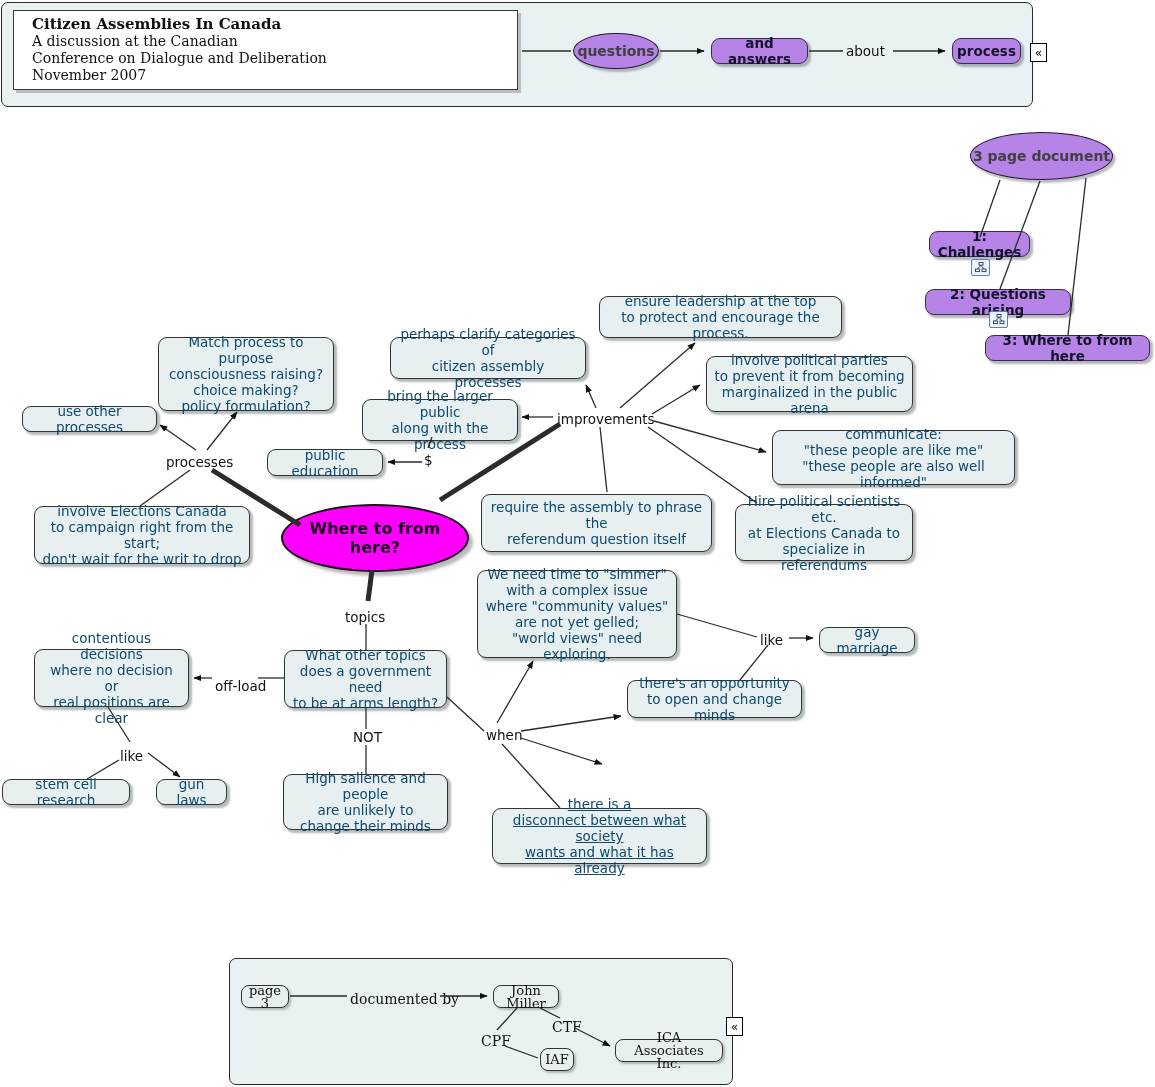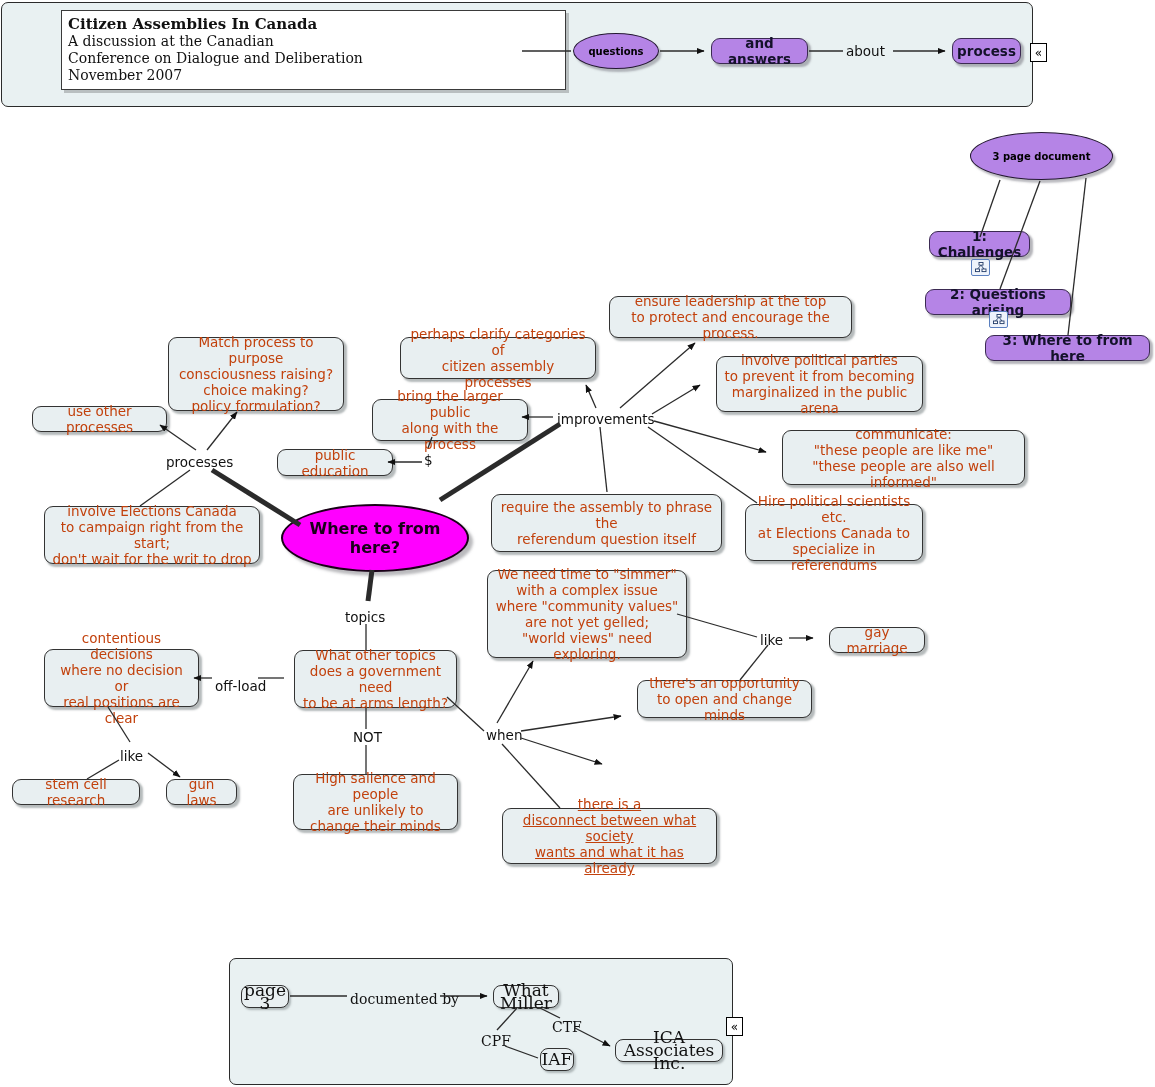--- a/index.html
+++ b/index.html
@@ -15,42 +15,42 @@
 
   .collapse{position:absolute;width:15px;height:17px;background:#ffffff;
             border:1.5px solid #000;display:flex;align-items:center;justify-content:center;
             font-size:12px;line-height:1;color:#000;font-family:"DejaVu Sans",sans-serif;}
 
   
   .titlecard{position:absolute;left:13px;top:10px;width:505px;height:80px;
              background:#ffffff;border:1.5px solid #3a3a3a;
              box-shadow:3px 3px 0 #b9bfc0;
              font-family:"DejaVu Serif", serif;color:#111;
-             padding:4px 6px;box-sizing:border-box;margin-left:48px;}
+             padding:4px 18px;box-sizing:border-box;}
   .titlecard .t1{font-weight:bold;font-size:15px;line-height:18px;}
   .titlecard .t2{font-size:14px;line-height:17px;}
 
   
   .node{position:absolute;box-sizing:border-box;display:flex;align-items:center;
         justify-content:center;text-align:center;}
   .box{background:#e8eff1;border:1.4px solid #333;border-radius:9px;
        box-shadow:2.5px 2.5px 2px rgba(120,130,132,.55);
-       font-size:13.5px;line-height:16px;color:#c2410c;padding:2px 7px;margin-left:10px;}
+       font-size:13.5px;line-height:16px;color:#0c4a6e;padding:2px 7px;}
   .purple{background:#b584e6;border:1.6px solid #3b2a52;border-radius:9px;
           box-shadow:2.5px 2.5px 2px rgba(120,120,130,.55);
           font-weight:bold;font-size:13.5px;line-height:16px;color:#14122a;padding:2px 7px;}
   .ellipse-purple{background:#b584e6;border:1.8px solid #241832;border-radius:50%;
           box-shadow:2.5px 3px 2px rgba(120,120,130,.5);
-          font-weight:bold;font-size:10px;color:#000000;}
+          font-weight:bold;font-size:14px;color:#404040;}
   .ellipse-magenta{background:#ff00ff;border:2px solid #1a0018;border-radius:50%;
           box-shadow:4px 4px 3px rgba(140,140,145,.6);
           font-weight:bold;font-size:16px;color:#19001a;}
   .serifbox{background:#e8eff1;border:1.2px solid #333;border-radius:8px;
        box-shadow:2px 2px 2px rgba(120,130,132,.5);
-       font-family:"DejaVu Serif", serif;font-size:17px;line-height:13px;color:#111;padding:1px 6px;}
+       font-family:"DejaVu Serif", serif;font-size:13px;line-height:13px;color:#111;padding:1px 6px;}
 
   
   .linklabel{position:absolute;font-size:13.5px;color:#111;background:transparent;
              white-space:nowrap;}
   .linklabel.serif{font-family:"DejaVu Serif",serif;font-size:14px;}
 
   
   .mapicon{position:absolute;width:17px;height:15px;background:#eef3fb;
            border:1.2px solid #5a7fbf;border-radius:2px;
            display:flex;align-items:center;justify-content:center;}
@@ -179,21 +179,21 @@
   <div class="linklabel" style="left:120px;top:748px;">like</div>
   <div class="linklabel" style="left:353px;top:729px;">NOT</div>
   <div class="linklabel" style="left:486px;top:727px;">when</div>
   <div class="linklabel" style="left:760px;top:632px;">like</div>
 
   <div class="panel panel-bottom"></div>
   <div class="collapse" style="left:726px;top:1017px;">«</div>
 
   <div class="node serifbox" style="left:241px;top:985px;width:48px;height:23px;">page 3</div>
   <div class="linklabel serif" style="left:350px;top:991px;">documented by</div>
-  <div class="node serifbox" style="left:493px;top:985px;width:66px;height:23px;">What Miller</div>
+  <div class="node serifbox" style="left:493px;top:985px;width:66px;height:23px;">John Miller</div>
   <div class="linklabel serif" style="left:552px;top:1019px;">CTF</div>
   <div class="linklabel serif" style="left:481px;top:1033px;">CPF</div>
   <div class="node serifbox" style="left:540px;top:1048px;width:34px;height:23px;">IAF</div>
   <div class="node serifbox" style="left:615px;top:1039px;width:108px;height:23px;">ICA Associates Inc.</div>
 
   <svg class="links" viewBox="0 0 1155 1087">
     <defs>
       <marker id="ah" markerWidth="9" markerHeight="9" refX="7.4" refY="3.2" orient="auto" markerUnits="userSpaceOnUse">
         <path d="M0,0 L8,3.2 L0,6.4 z" fill="#111"></path>
       </marker>

